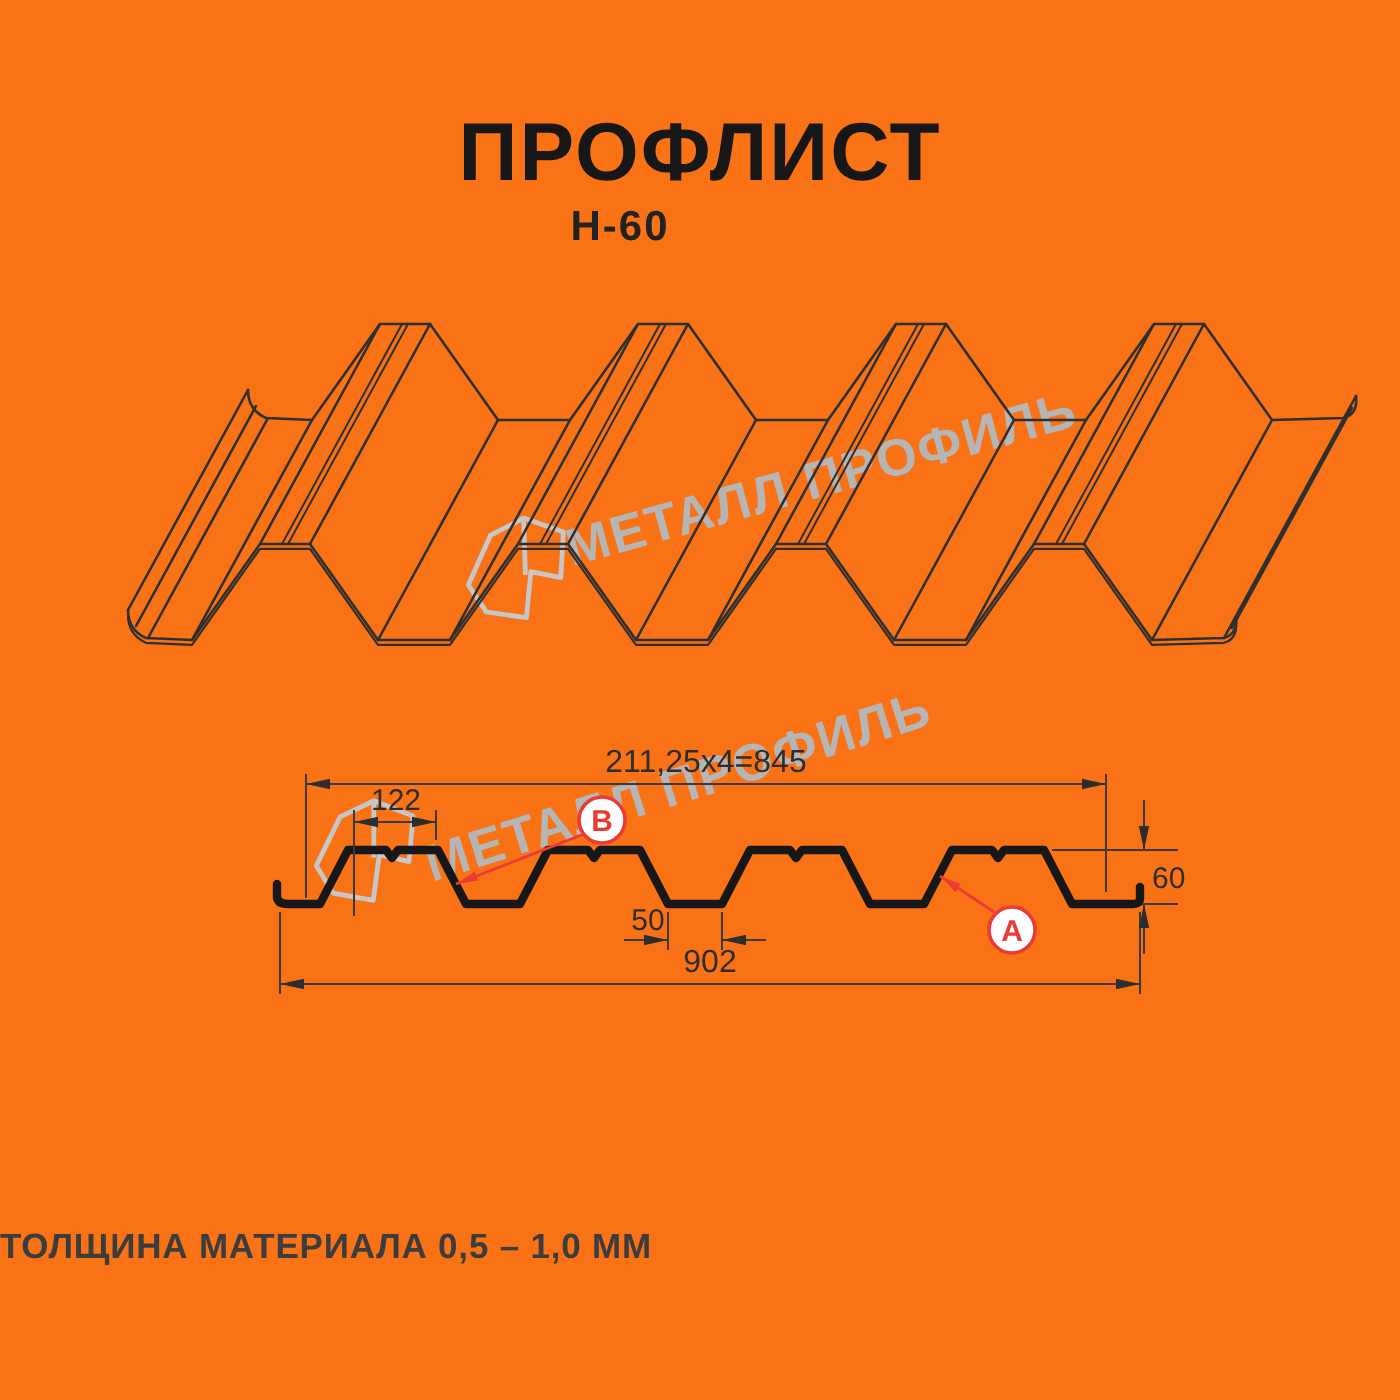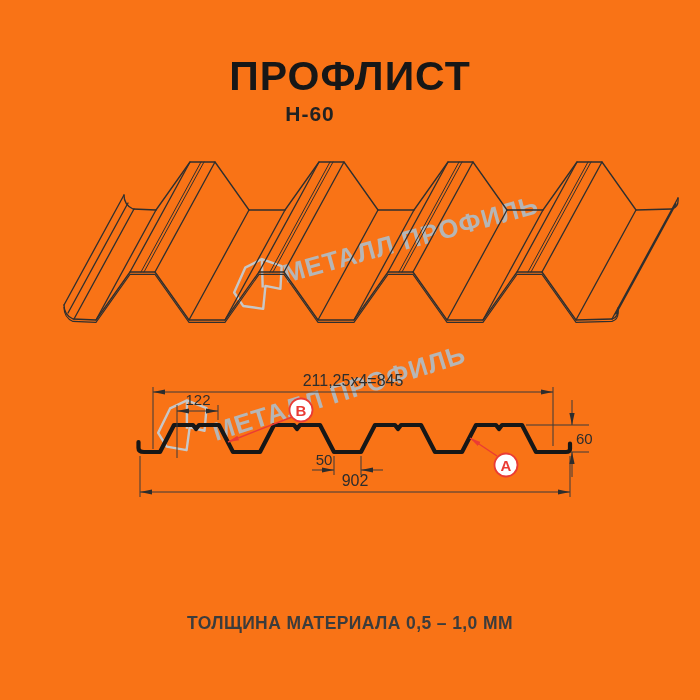--- a/index.html
+++ b/index.html
@@ -2,21 +2,21 @@
 <html><head>
 <meta charset="utf-8">
 <style>
   html,body{margin:0;padding:0;background:#fff;}
   .canvas{position:relative;width:700px;height:700px;background:#f97316;overflow:hidden;
           font-family:"Liberation Sans",sans-serif;padding-left:25px;}
   .title{position:absolute;left:0;top:53px;width:700px;text-align:center;
          font-size:41px;font-weight:bold;letter-spacing:1px;color:#171717;}
   .subtitle{position:absolute;left:0;top:102px;width:620px;text-align:center;
          font-size:21px;font-weight:bold;letter-spacing:1px;color:#222;}
-  .footer{position:absolute;left:0;top:613px;width:700px;text-align:center;
+  .footer{position:absolute;left:0;top:613px;width:700px;text-align:left;
          font-size:17.5px;font-weight:bold;letter-spacing:.4px;color:#3c3c3c;}
   svg{position:absolute;left:0;top:0;}
   .dimtxt{font-size:16px;fill:#2d2d2d;}
   .dimtxt-s{font-size:15px;fill:#2d2d2d;}
   .wm{font-weight:bold;fill:#b6b6b6;letter-spacing:1px;}
   .redlbl{font-size:15px;font-weight:bold;fill:#ea3b34;}
 </style>
 </head>
 <body>
 

